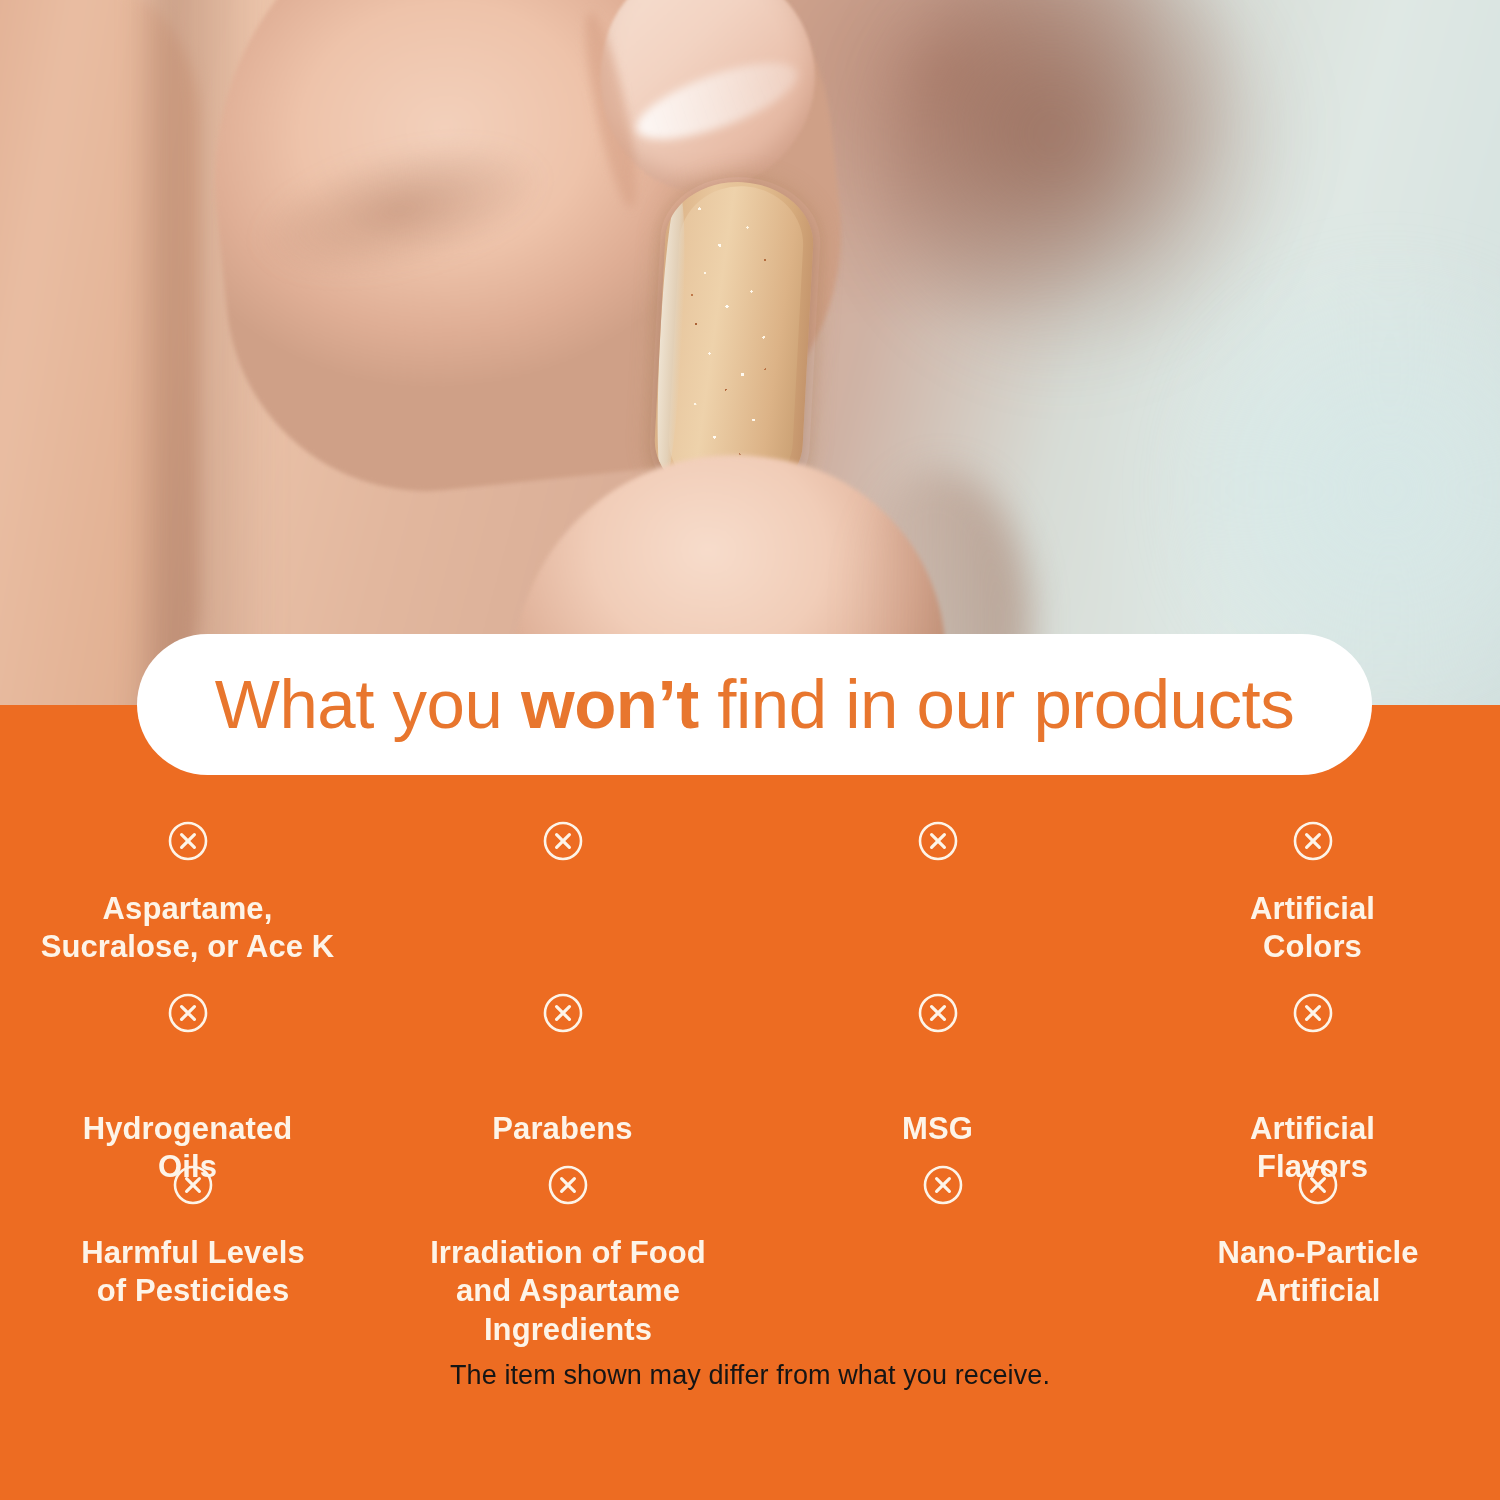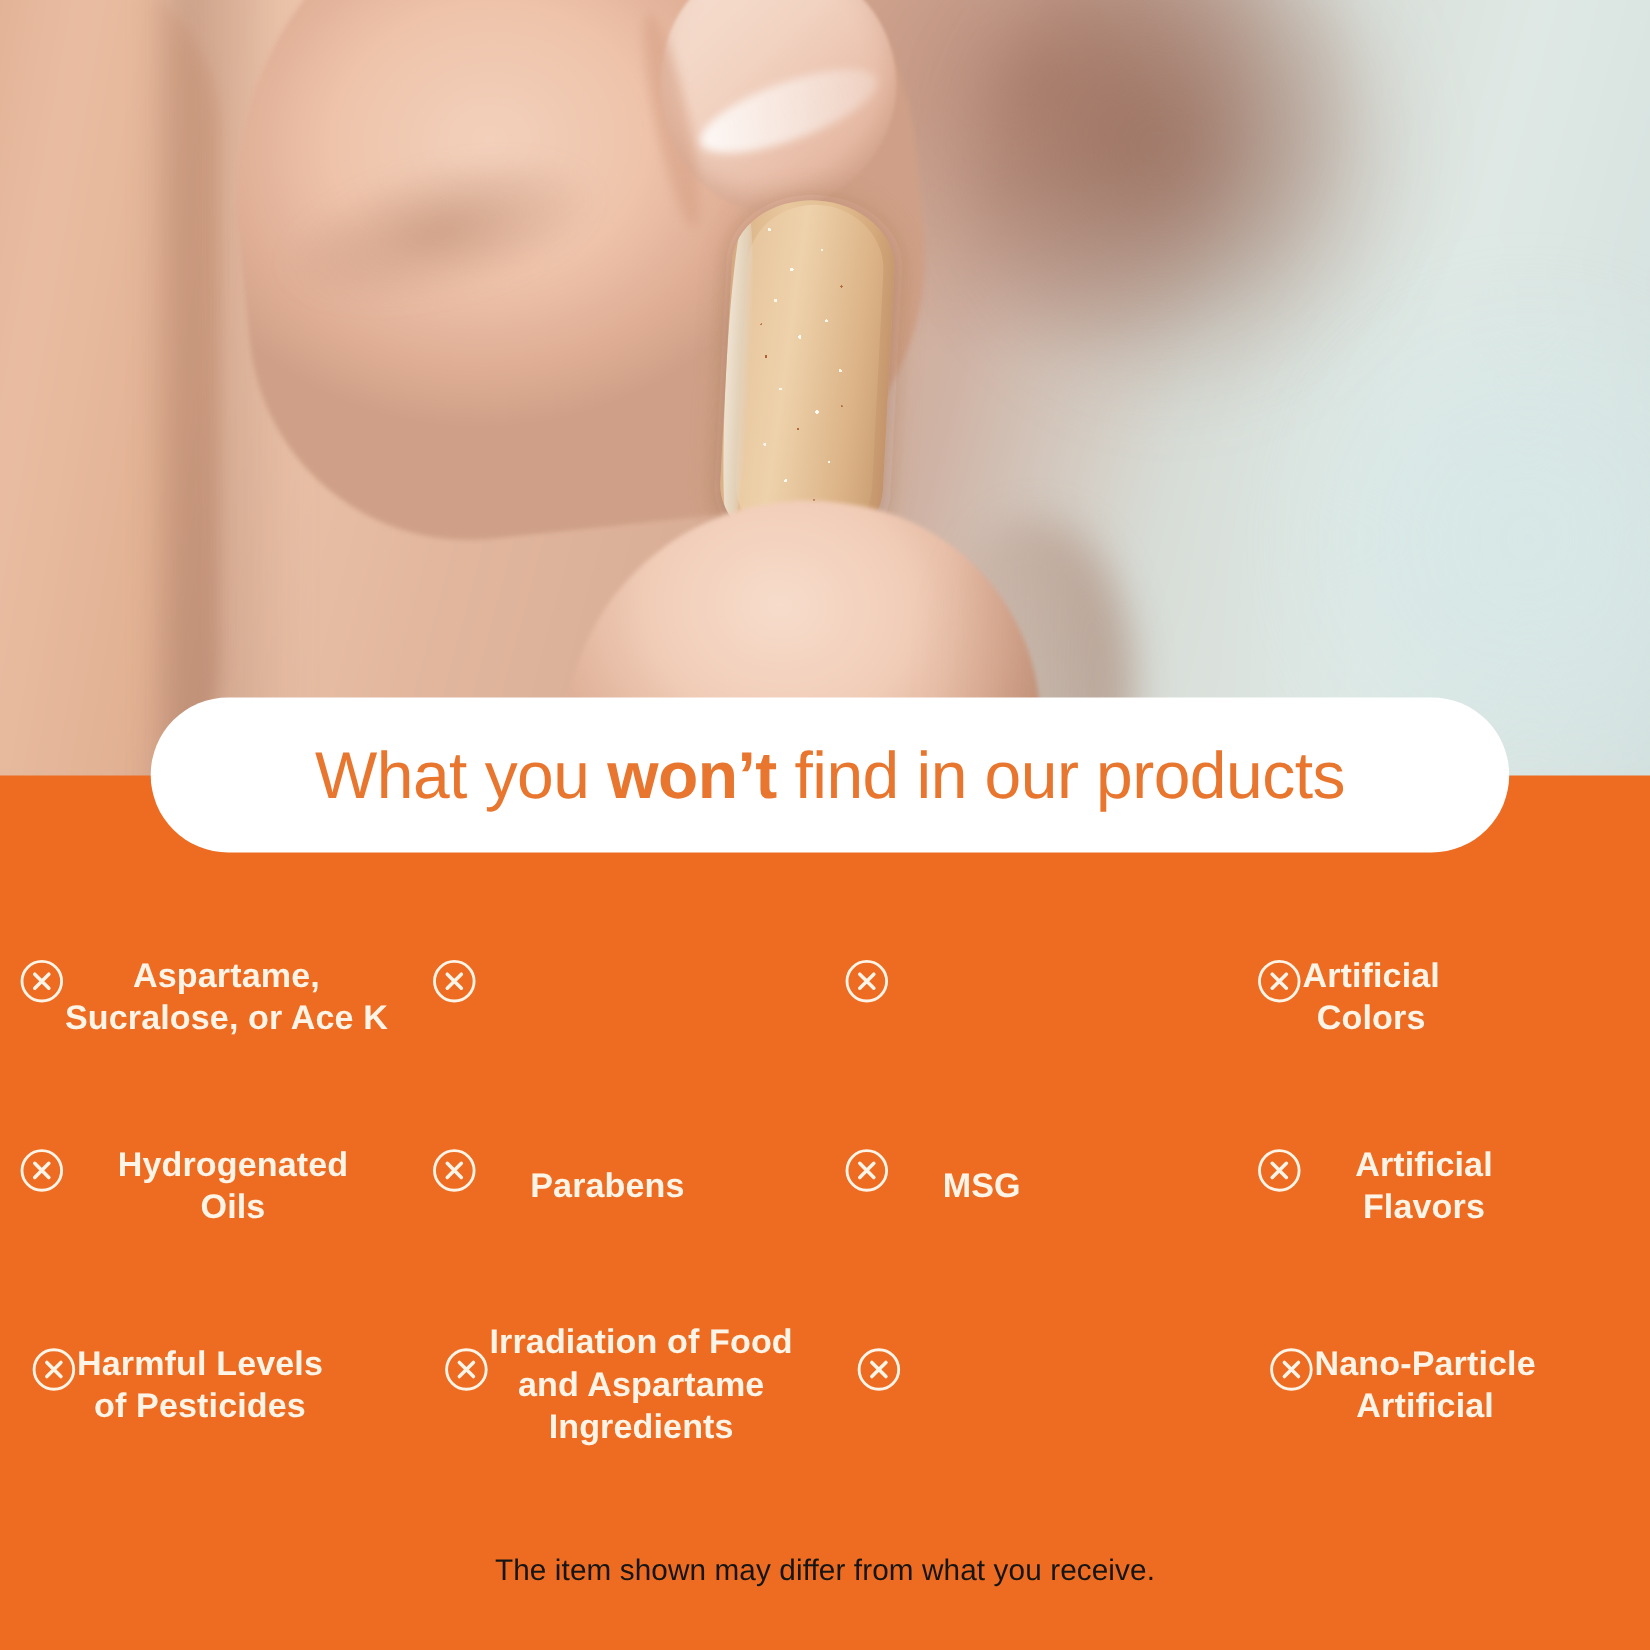--- a/index.html
+++ b/index.html
@@ -237,21 +237,21 @@
     height: 141px;
     background: #ffffff;
     border-radius: 71px;
     display: flex;
     align-items: center;
     justify-content: center;
     z-index: 5;
   }
   .banner-title {
     font-family: "Liberation Sans", sans-serif;
-    font-size: 60px;
+    font-size: 69px;
     font-weight: 500;
     color: #E8762E;
     letter-spacing: -0.5px;
     white-space: nowrap;
     line-height: 1;
   }
   .banner-title b {
     font-weight: 800;
   }
 
@@ -262,21 +262,21 @@
     top: 820px;
     width: 1500px;
     display: grid;
     grid-template-columns: repeat(4, 375px);
   }
   .grid-row {
     display: contents;
   }
   .cell {
     display: flex;
-    flex-direction: row;
+    flex-direction: column;
     align-items: center;
     padding: 0 17px;
     box-sizing: border-box;
   }
   .cell-icon {
     width: 42px;
     height: 42px;
     display: block;
     margin-bottom: 28px;
   }
@@ -295,21 +295,21 @@
   }
 
   .row-1 .cell { height: 172px; }
   .row-2 .cell { height: 172px; gap: 48px; }
   .row-3 .cell { height: 190px; margin-left: 11px; }
 
   
   .footer-note {
     position: absolute;
     left: 0;
-    top: 1412px;
+    top: 1360px;
     width: 1500px;
     text-align: center;
     font-family: "Liberation Sans", sans-serif;
     font-size: 27px;
     font-weight: 500;
     color: #151515;
     letter-spacing: 0.1px;
   }
 </style>
 </head>

